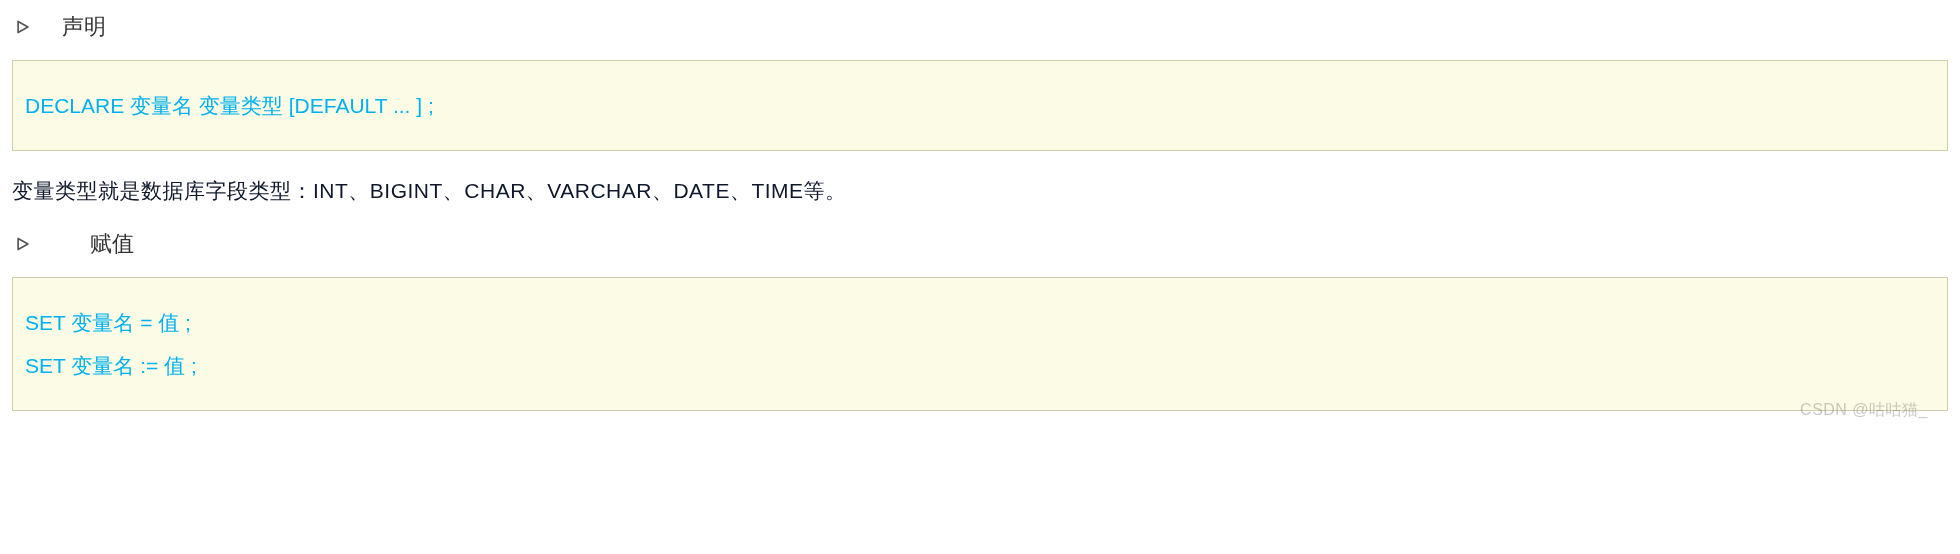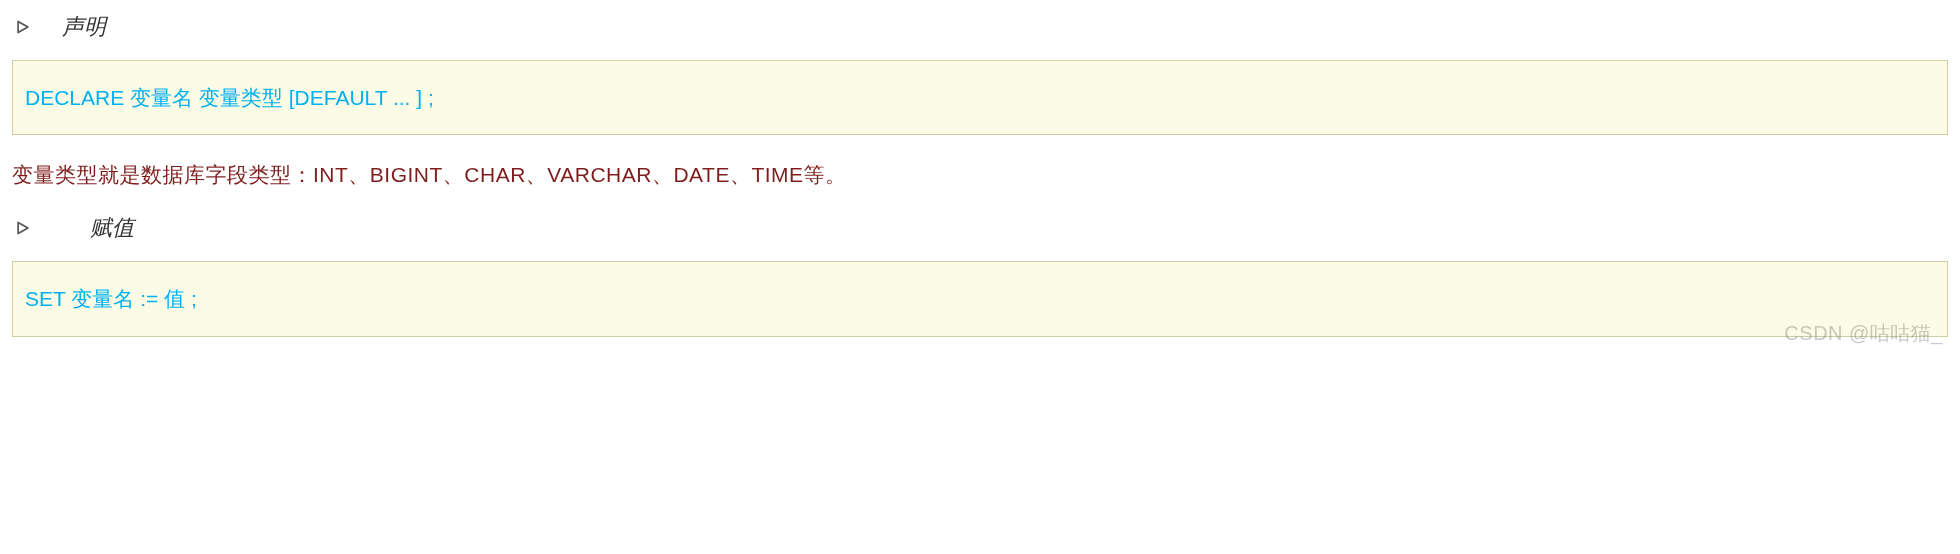--- a/index.html
+++ b/index.html
@@ -14,21 +14,20 @@
       font-size: 20px;
       color: #333;
       width: 1960px;
       position: relative;
     }
     .bullet-line {
       display: flex;
       align-items: center;
       margin-bottom: 18px;
       margin-top: 4px;
-      font-style: italic;
     }
     .bullet-line.second {
       margin-top: 24px;
       gap: 28px;
     }
     .chevron {
       width: 18px;
       height: 18px;
       display: inline-flex;
       align-items: center;
@@ -40,43 +39,43 @@
       width: 14px;
       height: 14px;
     }
     .bullet-label {
       font-size: 22px;
       color: #333;
     }
     .code-box {
       border: 1px solid #cfcfa8;
       background: #fcfce6;
-      padding: 22px 12px;
+      padding: 30px 12px;
       margin: 8px 0 26px 0;
     }
     .code-line {
       color: #00b0f0;
       font-size: 21px;
       line-height: 1.4;
     }
     .code-line + .code-line {
-      margin-top: 22px;
+      margin-top: 13px;
     }
     .paragraph {
       font-size: 21px;
-      color: #7f1d1d;
+      color: #0f172a;
       margin-bottom: 6px;
       letter-spacing: 0.5px;
     }
     .watermark {
       position: absolute;
       bottom: 6px;
-      right: 17px;
+      right: 32px;
       color: rgba(100,100,100,0.35);
-      font-size: 20px;
+      font-size: 16px;
       letter-spacing: 0.5px;
       margin-top: 15px;
     }
   </style>
 </head>
 <body>
 
 <div class="bullet-line">
   <span class="chevron">
     <svg viewBox="0 0 100 100">
@@ -95,16 +94,17 @@
 <div class="bullet-line second">
   <span class="chevron">
     <svg viewBox="0 0 100 100">
         <polygon points="15,10 85,50 15,90" fill="none" stroke="#555" stroke-width="12" stroke-linejoin="round"></polygon>
       </svg>
   </span>
   <span class="bullet-label">赋值</span>
 </div>
 
 <div class="code-box" style="margin-bottom:4px;">
+  <div class="code-line">SET  变量名 = 值 ;</div>
   <div class="code-line">SET  变量名 := 值 ;</div>
 </div>
 
 <div class="watermark">CSDN @咕咕猫_</div>
 
 </body></html>

